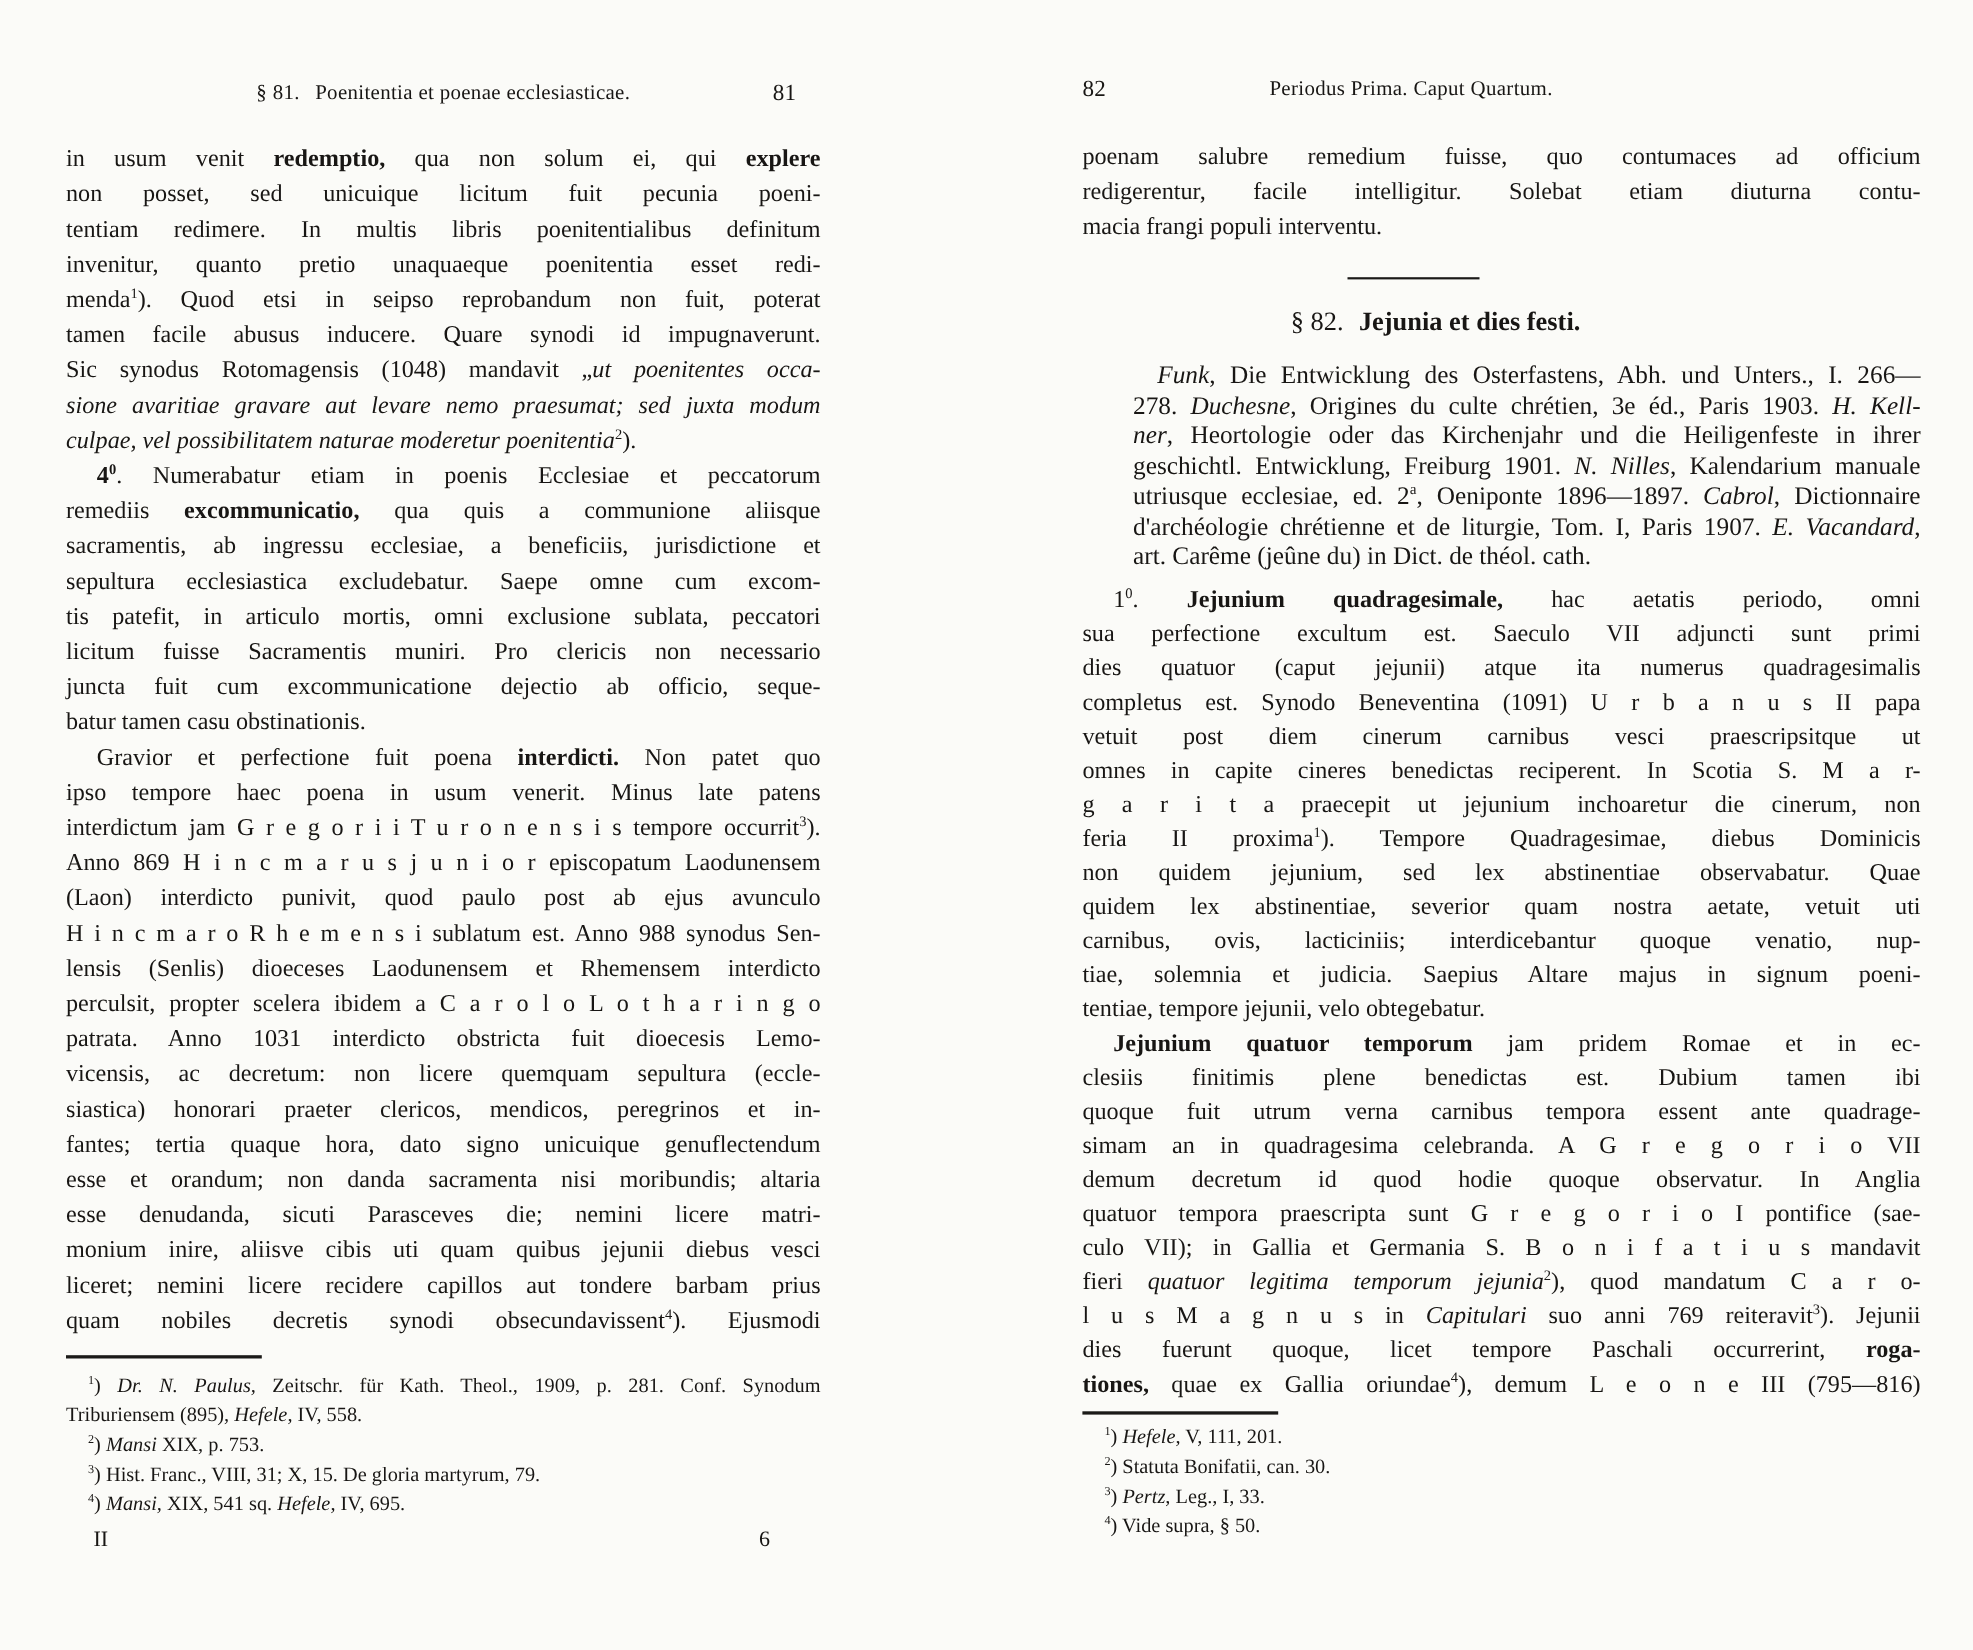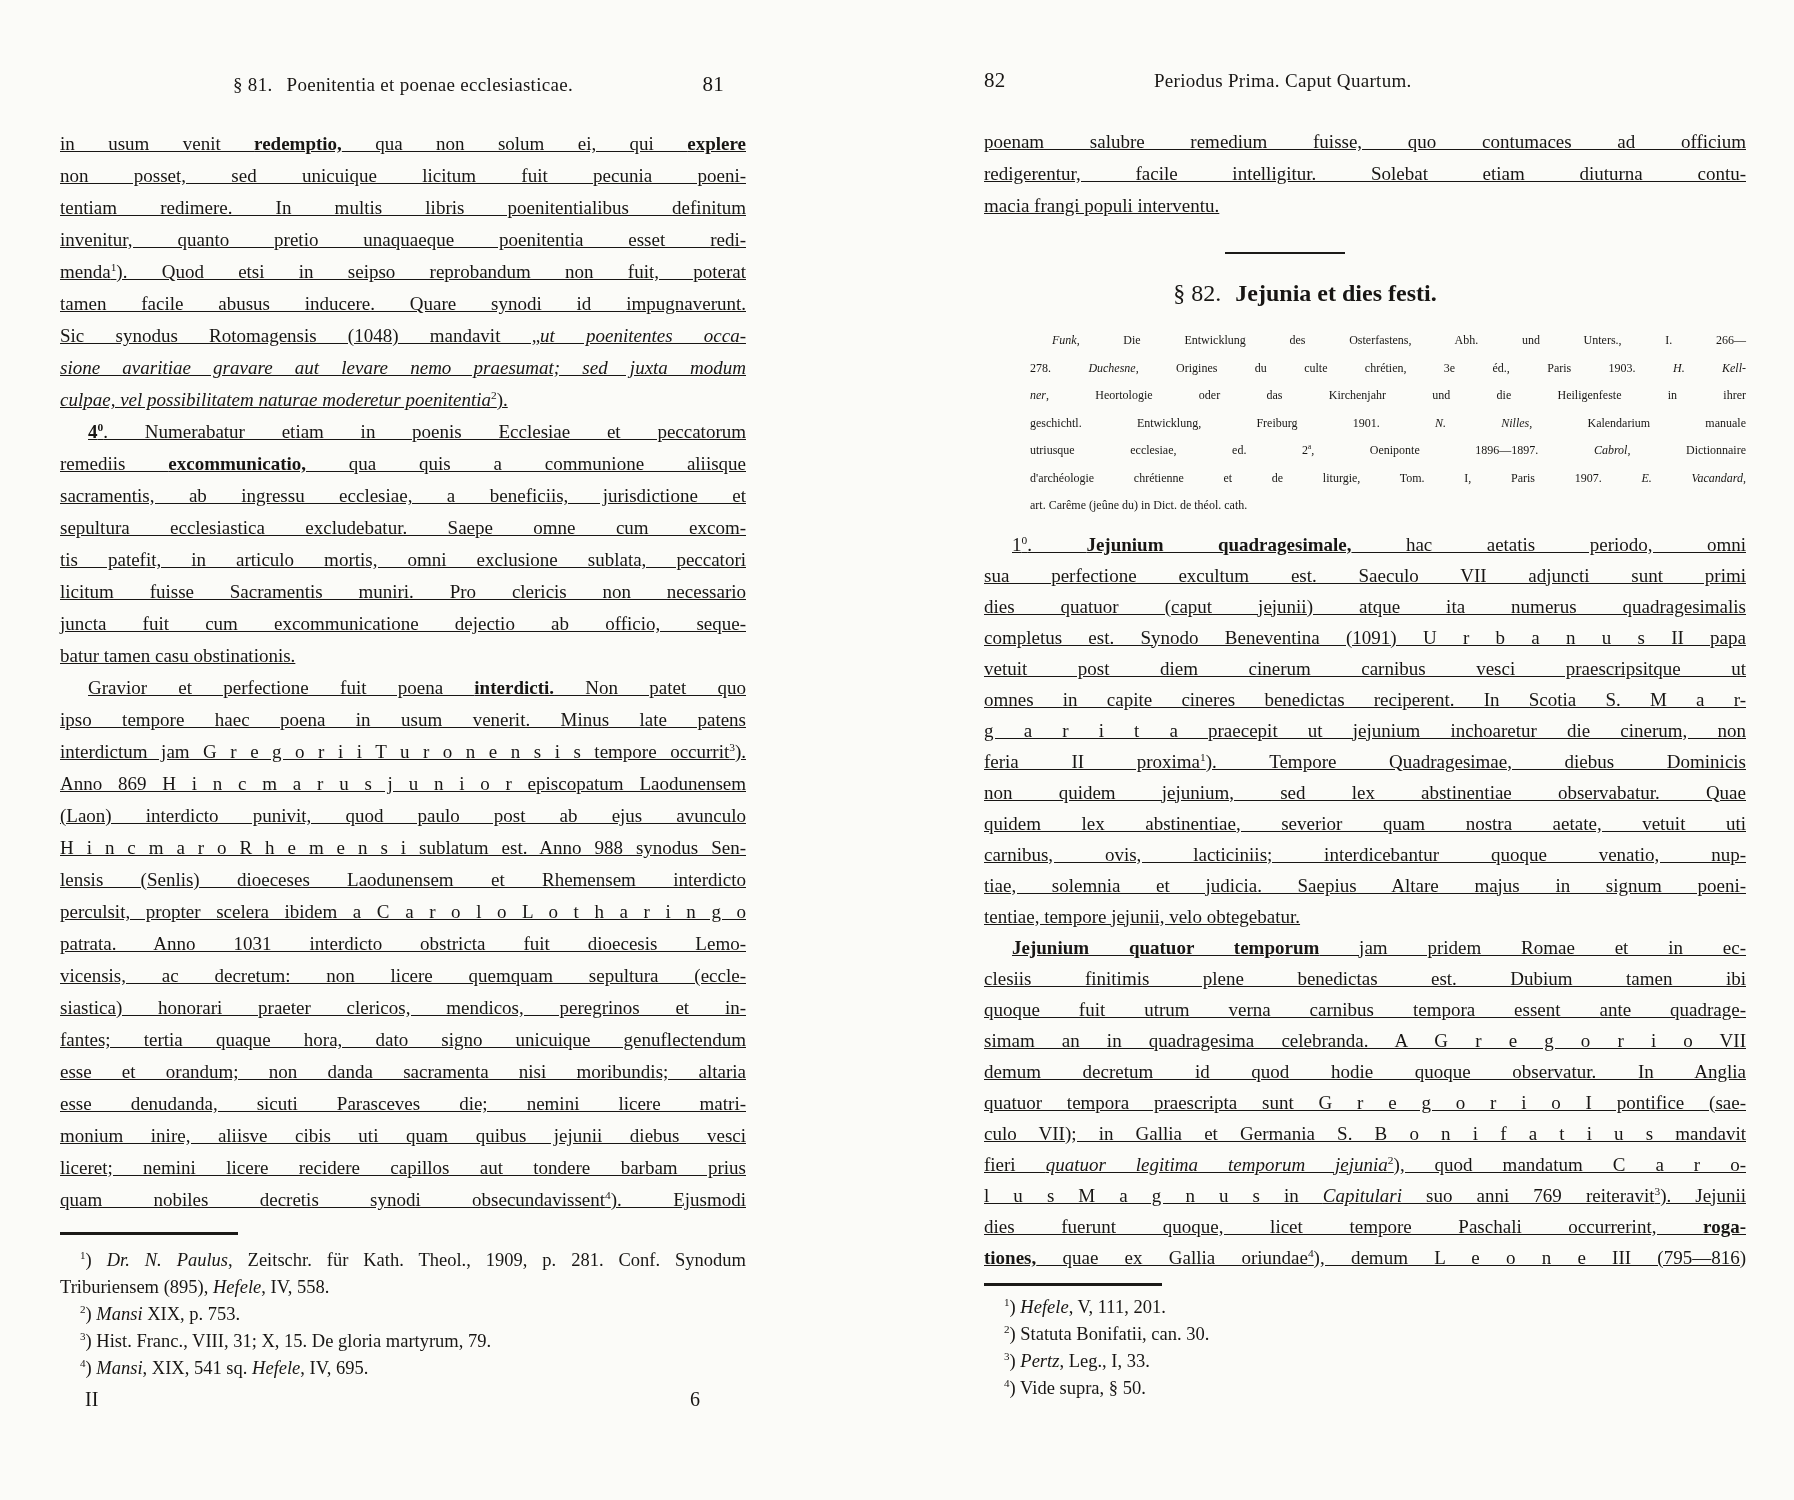--- a/index.html
+++ b/index.html
@@ -18,21 +18,21 @@
   .running-head { position:relative; height:30px; font-size:19px; letter-spacing:0.3px; }
   .running-head .head-center {
     position:absolute; left:50%; transform:translateX(-50%);
     white-space:nowrap;
   }
   .running-head .head-pagenum-right { position:absolute; right:22px; top:-2px; font-size:21px; }
   .running-head .head-pagenum-left  { position:absolute; left:0; top:-2px; font-size:21px; }
   .running-head .head-title-offset  { position:absolute; left:170px; white-space:nowrap; }
   .head-sec-no { margin-right:14px; }
 
-  .body-text { font-size:19px;text-decoration:underline; }
+  .body-text { font-size:22px; }
   .page-left  .body-text { margin-top:24px;  line-height:32px; }
   .page-right .intro-text { margin-top:26px; line-height:32px; }
   .page-right .main-text  { line-height:31px; }
 
   .line { text-align:justify; text-align-last:justify; }
   .line.ind { text-indent:28px; }
   .line.end { text-align-last:auto; }
 
   .b { font-weight:bold; }
   .i { font-style:italic; }
@@ -52,21 +52,21 @@
   .section-divider {
     width:120px; height:2px; background:#1b1a18;
     margin:30px 0 26px 241px;
   }
   .section-heading {
     text-align:center; transform:translateX(-60px);
     font-size:24px; white-space:nowrap;
   }
   .biblio {
     margin-top:20px; margin-left:46px;
-    font-size:12px; line-height:27.5px;
+    font-size:23px; line-height:27.5px;
   }
   .biblio .line.ind { text-indent:22px; }
   .page-right .main-text { margin-top:9px; }
   .page-right .footnote-rule { margin-top:10px; margin-bottom:8px; }
 </style>
 </head>
 <body>
 
 <div>
 

